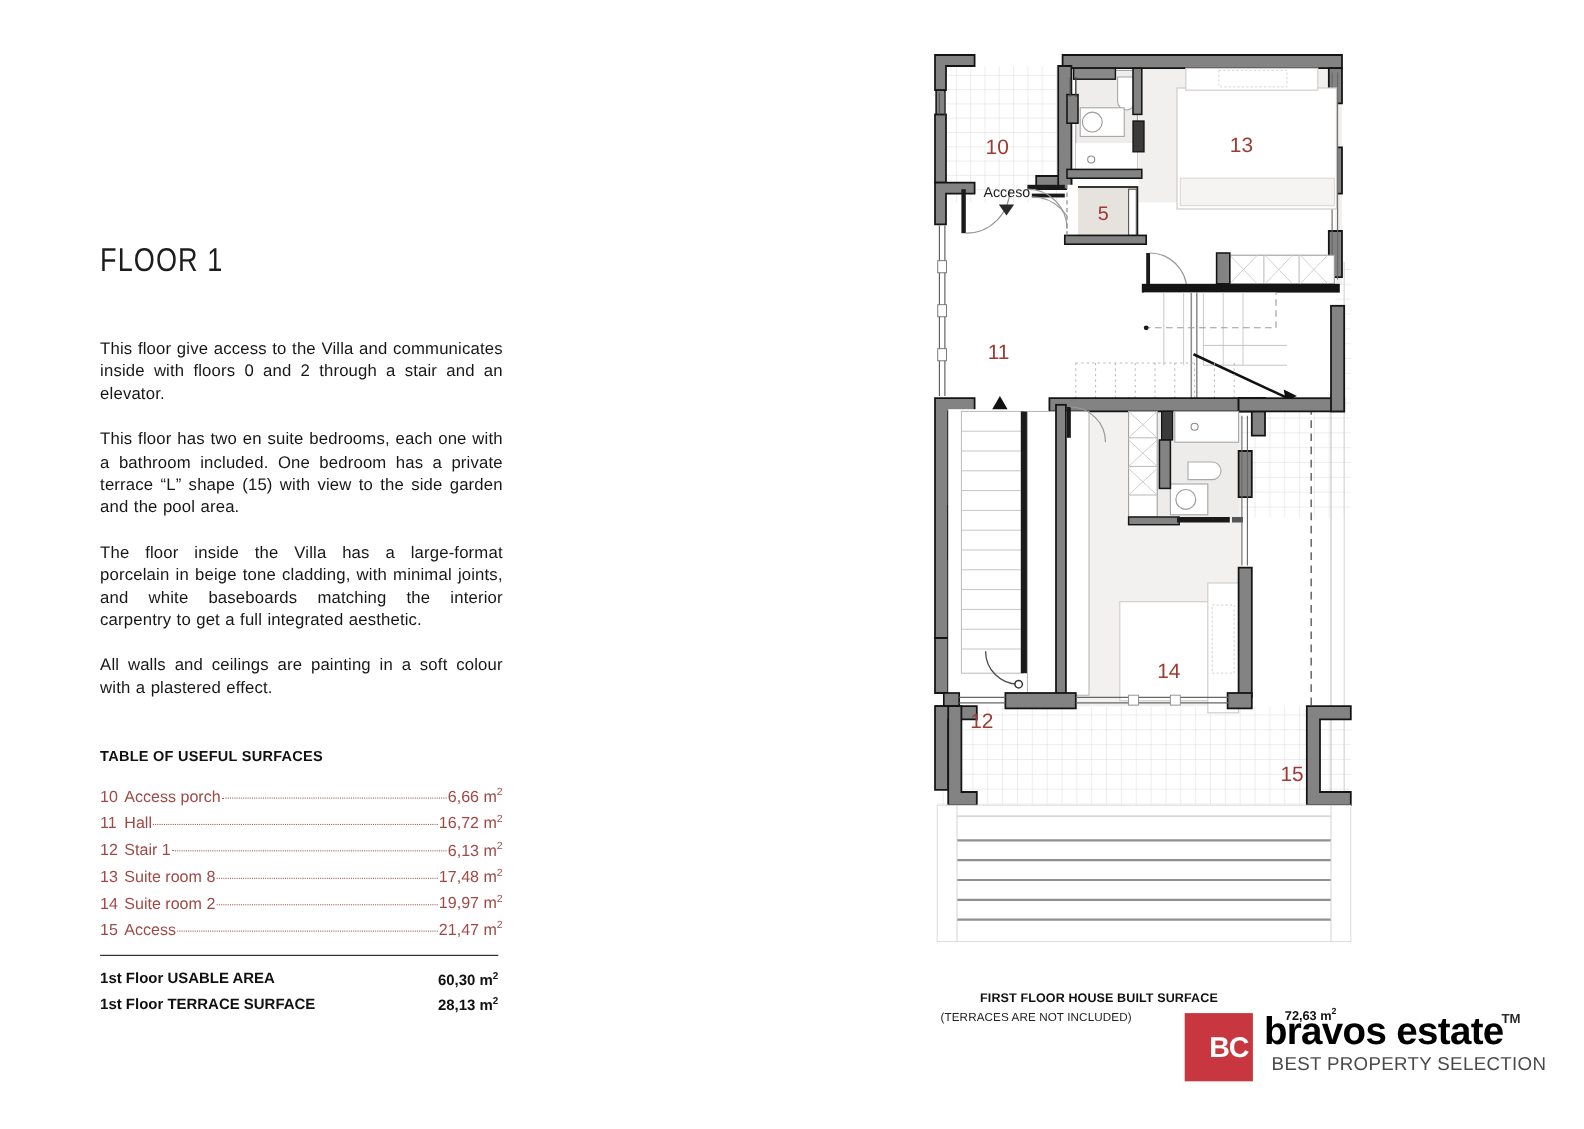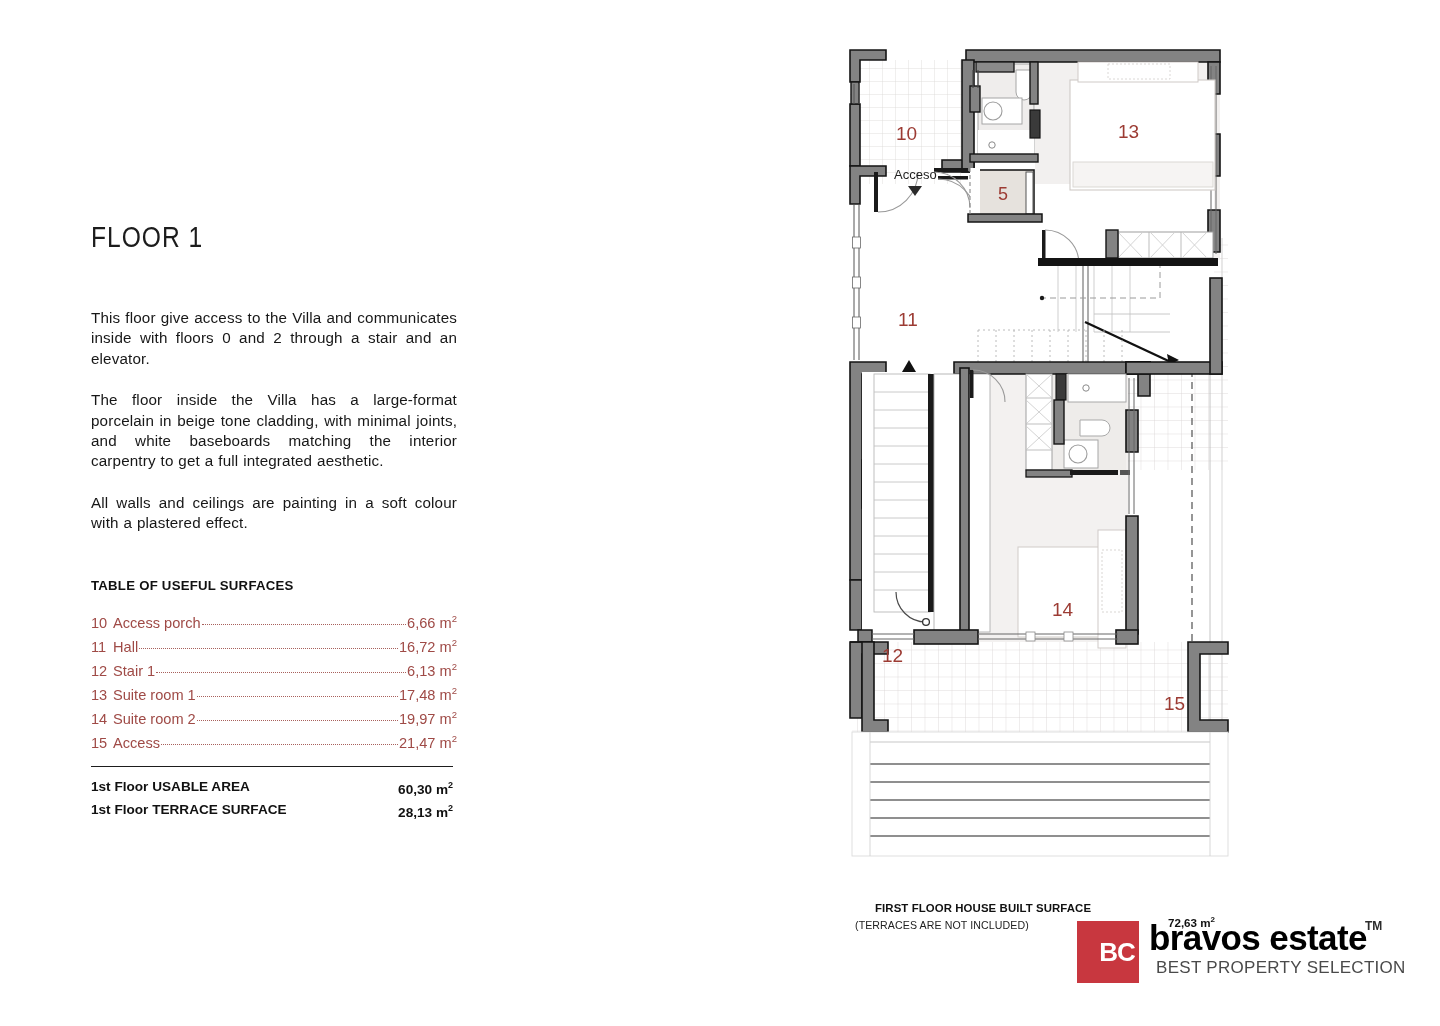--- a/index.html
+++ b/index.html
@@ -50,21 +50,21 @@
   }
   .total-row .tv sup{font-size:9px;vertical-align:super;}
 
   
   .plan-wrap{position:absolute;left:830px;top:42px;width:430px;height:850px;}
   .plan-svg{display:block;}
 
   
   .footer{position:absolute;left:855px;top:900px;width:545px;height:90px;}
   .f-title{
-    position:absolute;left:0;top:2px;font-size:11.4px;font-weight:700;
+    position:absolute;left:16px;top:2px;font-size:11.4px;font-weight:700;
     letter-spacing:.1px;color:#111;white-space:nowrap;padding-left:20px;
   }
   .f-sub{
     position:absolute;left:0;top:19px;font-size:10.6px;color:#222;
     letter-spacing:.1px;white-space:nowrap;
   }
   .f-area{
     position:absolute;left:313px;top:15px;font-size:11.6px;font-weight:700;
     color:#111;white-space:nowrap;
   }
@@ -96,20 +96,21 @@
 </head>
 <body>
 
 <div class="page">
 
   <div class="left-col">
 
     <h1 class="floor-title">FLOOR 1</h1>
 
     <p class="para">This floor give access to the Villa and communicates inside with floors 0 and 2 through a stair and an elevator.</p>
+    <p class="para">This floor has two en suite bedrooms, each one with a bathroom included. One bedroom has a private terrace “L” shape (15) with view to the side garden and the pool area.</p>
     <p class="para">The floor inside the Villa has a large-format porcelain in beige tone cladding, with minimal joints, and white baseboards matching the interior carpentry to get a full integrated aesthetic.</p>
     <p class="para">All walls and ceilings are painting in a soft colour with a plastered effect.</p>
 
     <div class="table-head">TABLE OF USEFUL SURFACES</div>
 
     <ul class="surface-list">
       <li class="surface-row">
         <span class="sr-num">10</span>
         <span class="sr-name">Access porch</span>
         <span class="sr-dots"></span>
@@ -122,21 +123,21 @@
         <span class="sr-val"><span>16,72 m</span><sup>2</sup></span>
       </li>
       <li class="surface-row">
         <span class="sr-num">12</span>
         <span class="sr-name">Stair 1</span>
         <span class="sr-dots"></span>
         <span class="sr-val"><span>6,13 m</span><sup>2</sup></span>
       </li>
       <li class="surface-row">
         <span class="sr-num">13</span>
-        <span class="sr-name">Suite room 1</span>
+        <span class="sr-name">Suite room 8</span>
         <span class="sr-dots"></span>
         <span class="sr-val"><span>17,48 m</span><sup>2</sup></span>
       </li>
       <li class="surface-row">
         <span class="sr-num">14</span>
         <span class="sr-name">Suite room 2</span>
         <span class="sr-dots"></span>
         <span class="sr-val"><span>19,97 m</span><sup>2</sup></span>
       </li>
       <li class="surface-row">

